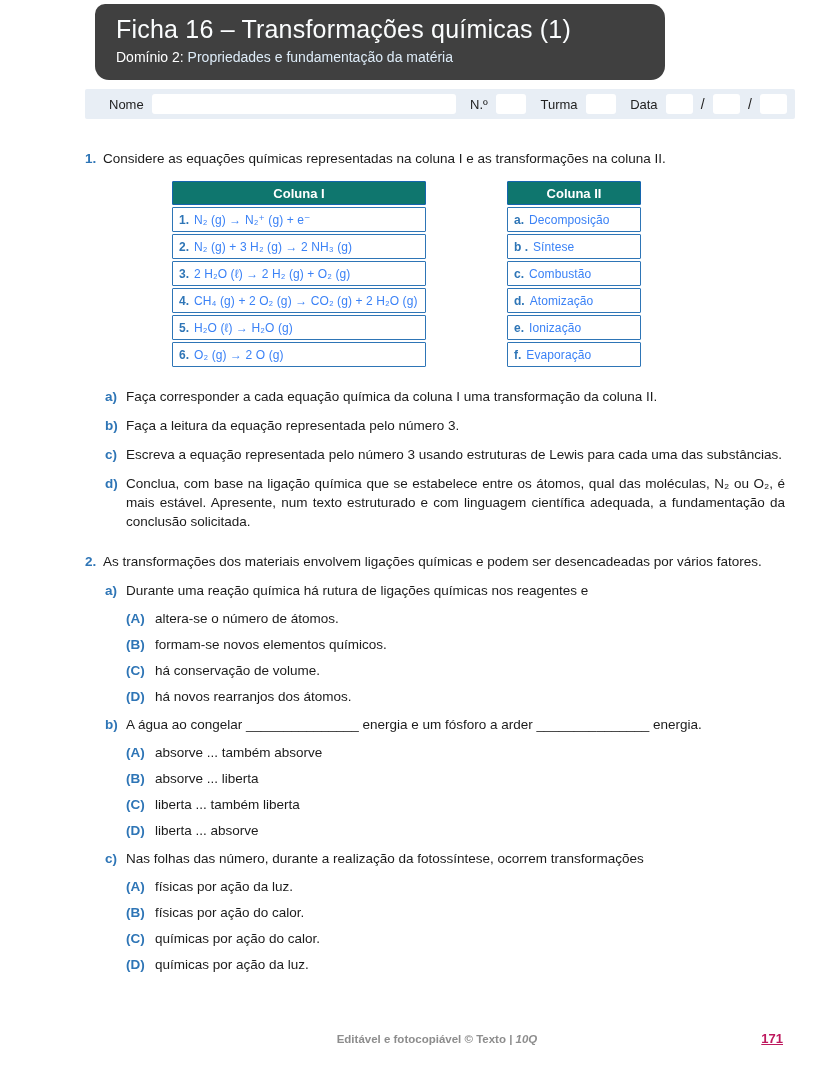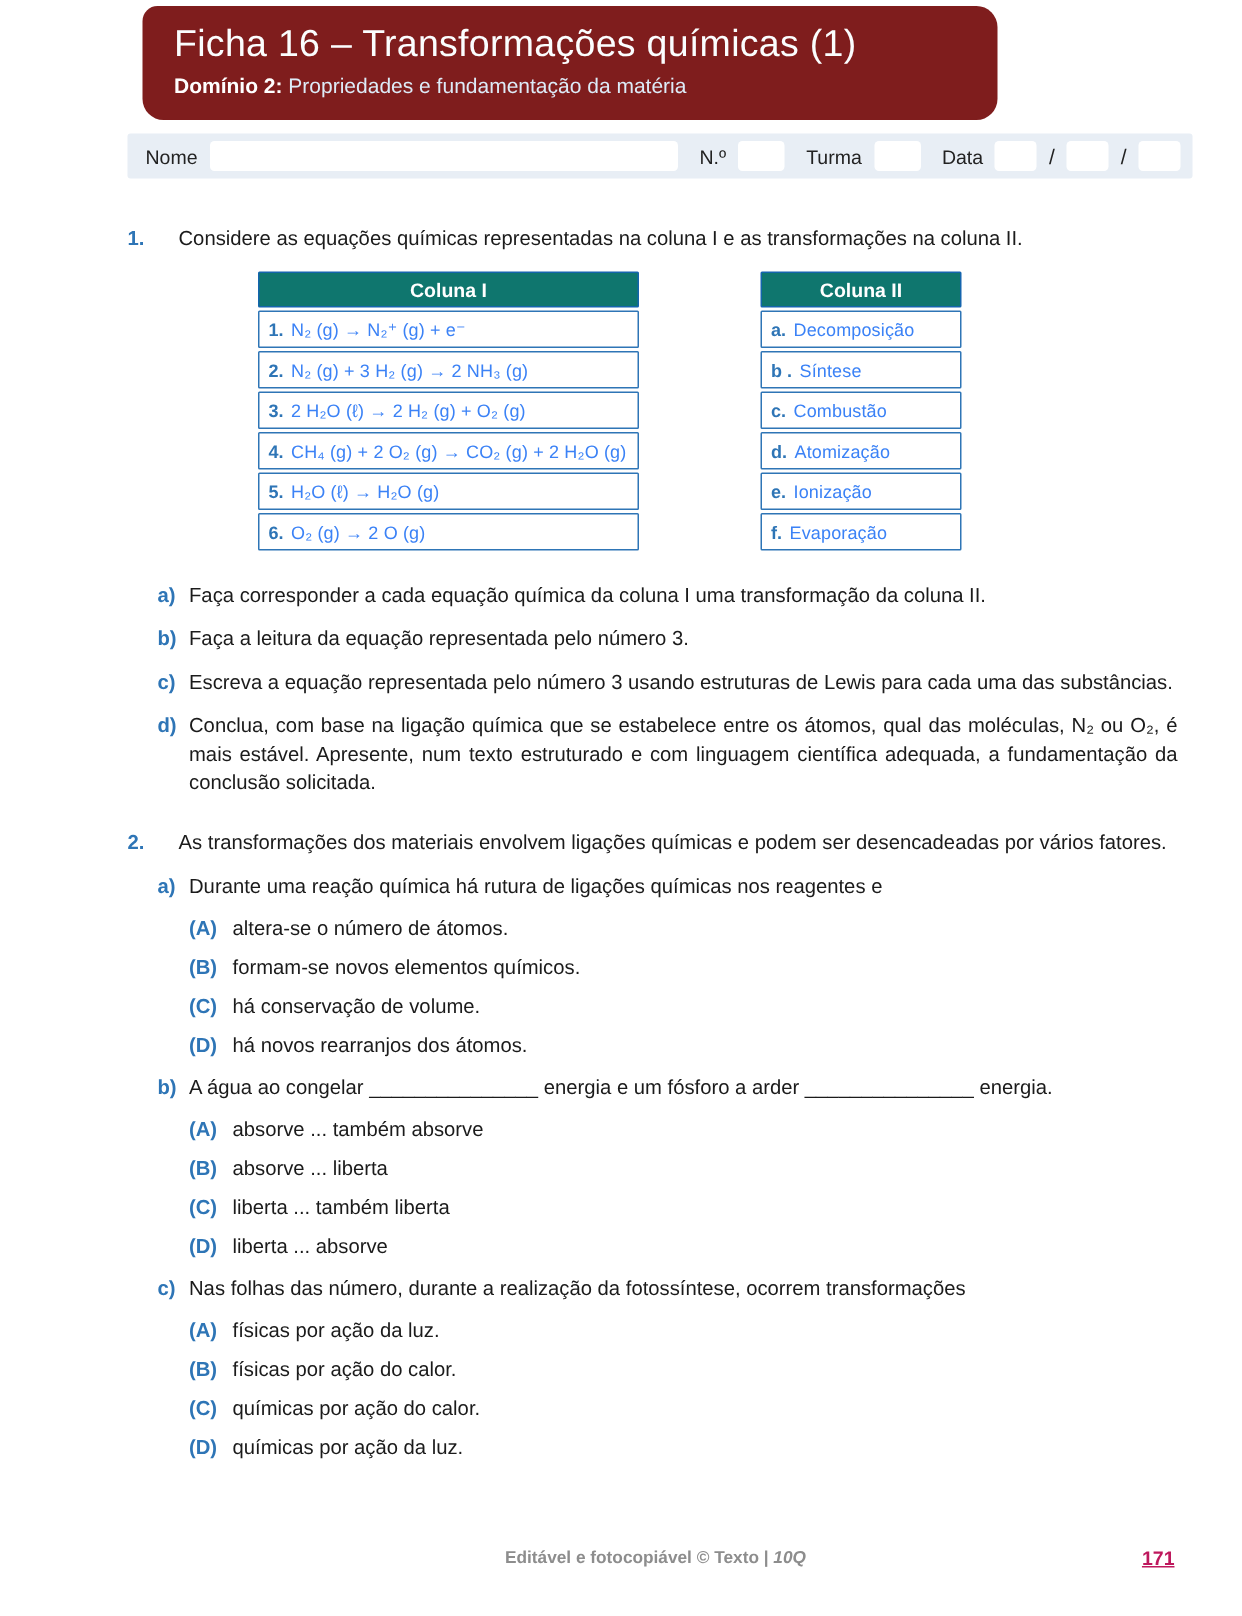--- a/index.html
+++ b/index.html
@@ -10,51 +10,51 @@
     color: #1b1b1b;
     position: relative;
     overflow: hidden;
   }
   .page { position: absolute; inset: 0; padding: 0 43px 0 85px; }
 
   
   .header-block {
     margin-left: 10px; margin-top: 4px;
     width: 570px; height: 76px;
-    background: #7f1d1d;
+    background: #404040;
     border-radius: 0 14px 14px 14px;
     border-top-left-radius: 10px;
     padding: 11px 0 0 21px;
   }
   .header-title {
     color: #fbfdfe; font-size: 25px; letter-spacing: 0.2px;
     font-weight: 400;
   }
   .header-subtitle { margin-top: 5px; font-size: 14px; color: #ddebf7; }
-  .header-subtitle .b { font-weight: 700; color: #ffffff; }
+  .header-subtitle .b { font-weight: 400; color: #ffffff; }
 
   
   .id-bar {
     margin-top: 9px; width: 710px; height: 30px;
     background: #e8eef5; border-radius: 2px;
     display: flex; align-items: center;
     padding: 0 8px; font-size: 13px; color: #222;
   }
   .id-box { background: #ffffff; border-radius: 3px; height: 20px; }
   .box-name { width: 358px; margin-left: 8px; }
   .box-small { width: 36px; margin-left: 8px; }
   .box-date { width: 32px; margin-left: 8px; }
   .id-label { margin-left: 14px; white-space: nowrap; }
-  .id-label:first-child { margin-left: 4px; }
+  .id-label:first-child { margin-left: 16px; }
   .slash { margin-left: 8px; font-size: 14px; color: #222; }
 
   
   .question { display: flex; margin-top: 31px; font-size: 13.5px; line-height: 18px; }
   .qnum { color: #2e75b6; font-weight: 700; width: 18px; flex: 0 0 18px; }
-  .qtext { flex: 1; text-align: justify; text-align-last: left; margin-left: 16px; }
+  .qtext { flex: 1; text-align: justify; text-align-last: left; }
 
   
   .tables-row { position: relative; height: 196px; margin-top: 13px; }
   .ftable { position: absolute; top: 0; }
   .t-col1 { left: 87px; width: 254px; }
   .t-col2 { left: 422px; width: 134px; }
   .thead {
     background: #0f766e; color: #ffffff; font-weight: 700;
     font-size: 13px; text-align: center; height: 24px; line-height: 24px;
     border: 1px solid #1465ad; border-radius: 1px;

